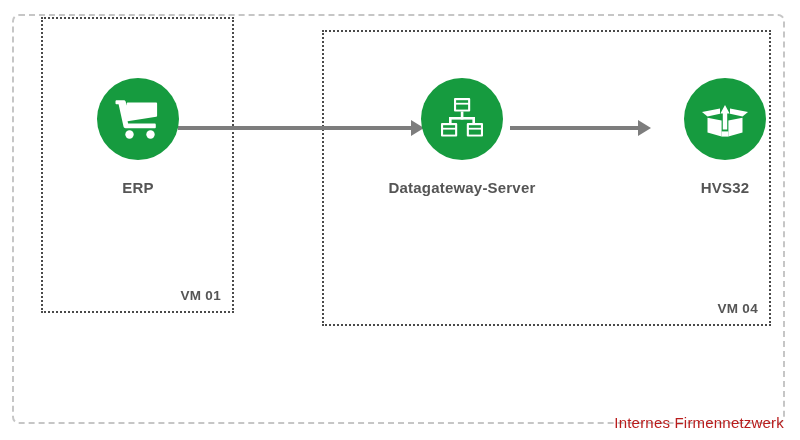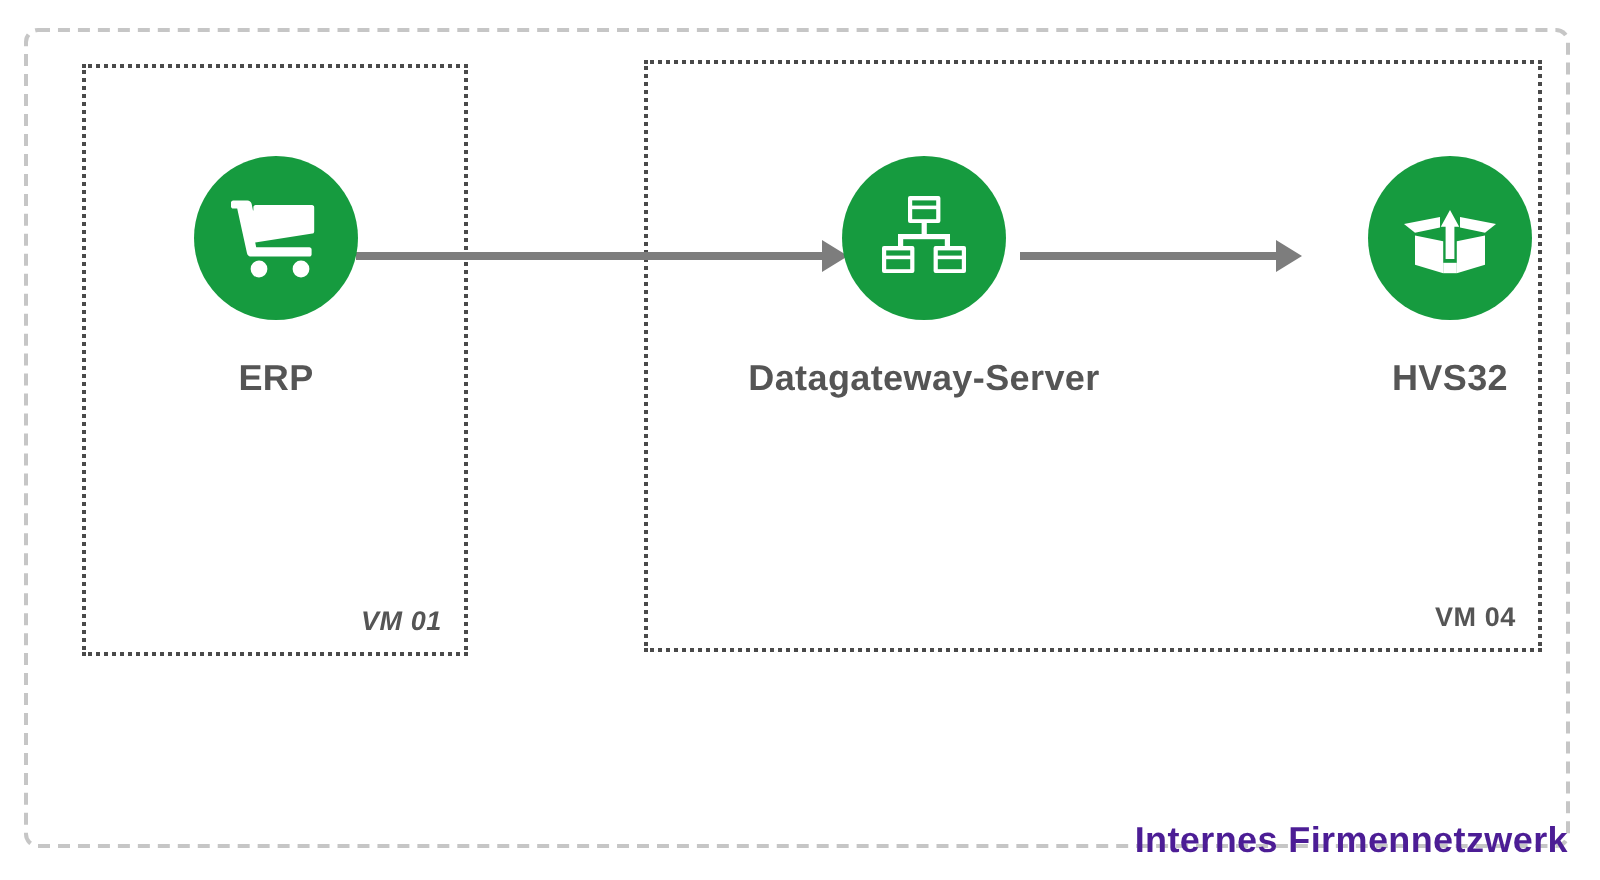--- a/index.html
+++ b/index.html
@@ -31,40 +31,39 @@
     box-sizing: border-box;
     border: 2px dashed #c6c6c6;
     border-radius: 7px;
     background: transparent;
   }
 
   .network-caption {
     position: absolute;
     right: 16px;
     bottom: 9px;
-    font-size: 18px;
-    font-weight: bold;
-    color: #4c1d95;
+    font-size: 15px;
+    font-weight: normal;
+    color: #b91c1c;
     letter-spacing: 0.2px;
     white-space: nowrap;
   }
 
   
   .vm-box {
     position: absolute;
     box-sizing: border-box;
     border: 2.5px dotted #4a4a4a;
     background: transparent;
   }
   #vm-box-1 {
     left: 41px;
-    top: 32px;
+    top: 17px;
     width: 193px;
     height: 296px;
-    font-style: italic;
   }
   #vm-box-2 {
     left: 322px;
     top: 30px;
     width: 449px;
     height: 296px;
   }
   .vm-label {
     position: absolute;
     right: 11px;
@@ -114,21 +113,21 @@
     border-radius: 50%;
     background: #169b3f;
     display: flex;
     align-items: center;
     justify-content: center;
   }
   .node-circle svg { display: block; }
 
   .node-label {
     margin-top: 19px;
-    font-size: 18px;
+    font-size: 15px;
     font-weight: bold;
     color: #555555;
     white-space: nowrap;
     letter-spacing: 0.2px;
   }
   #node-gateway .node-label { margin-left: -40px; width: 180px; }
   #node-erp .node-label,
   #node-hvs32 .node-label { width: 100px; }
 </style>
 </head>

